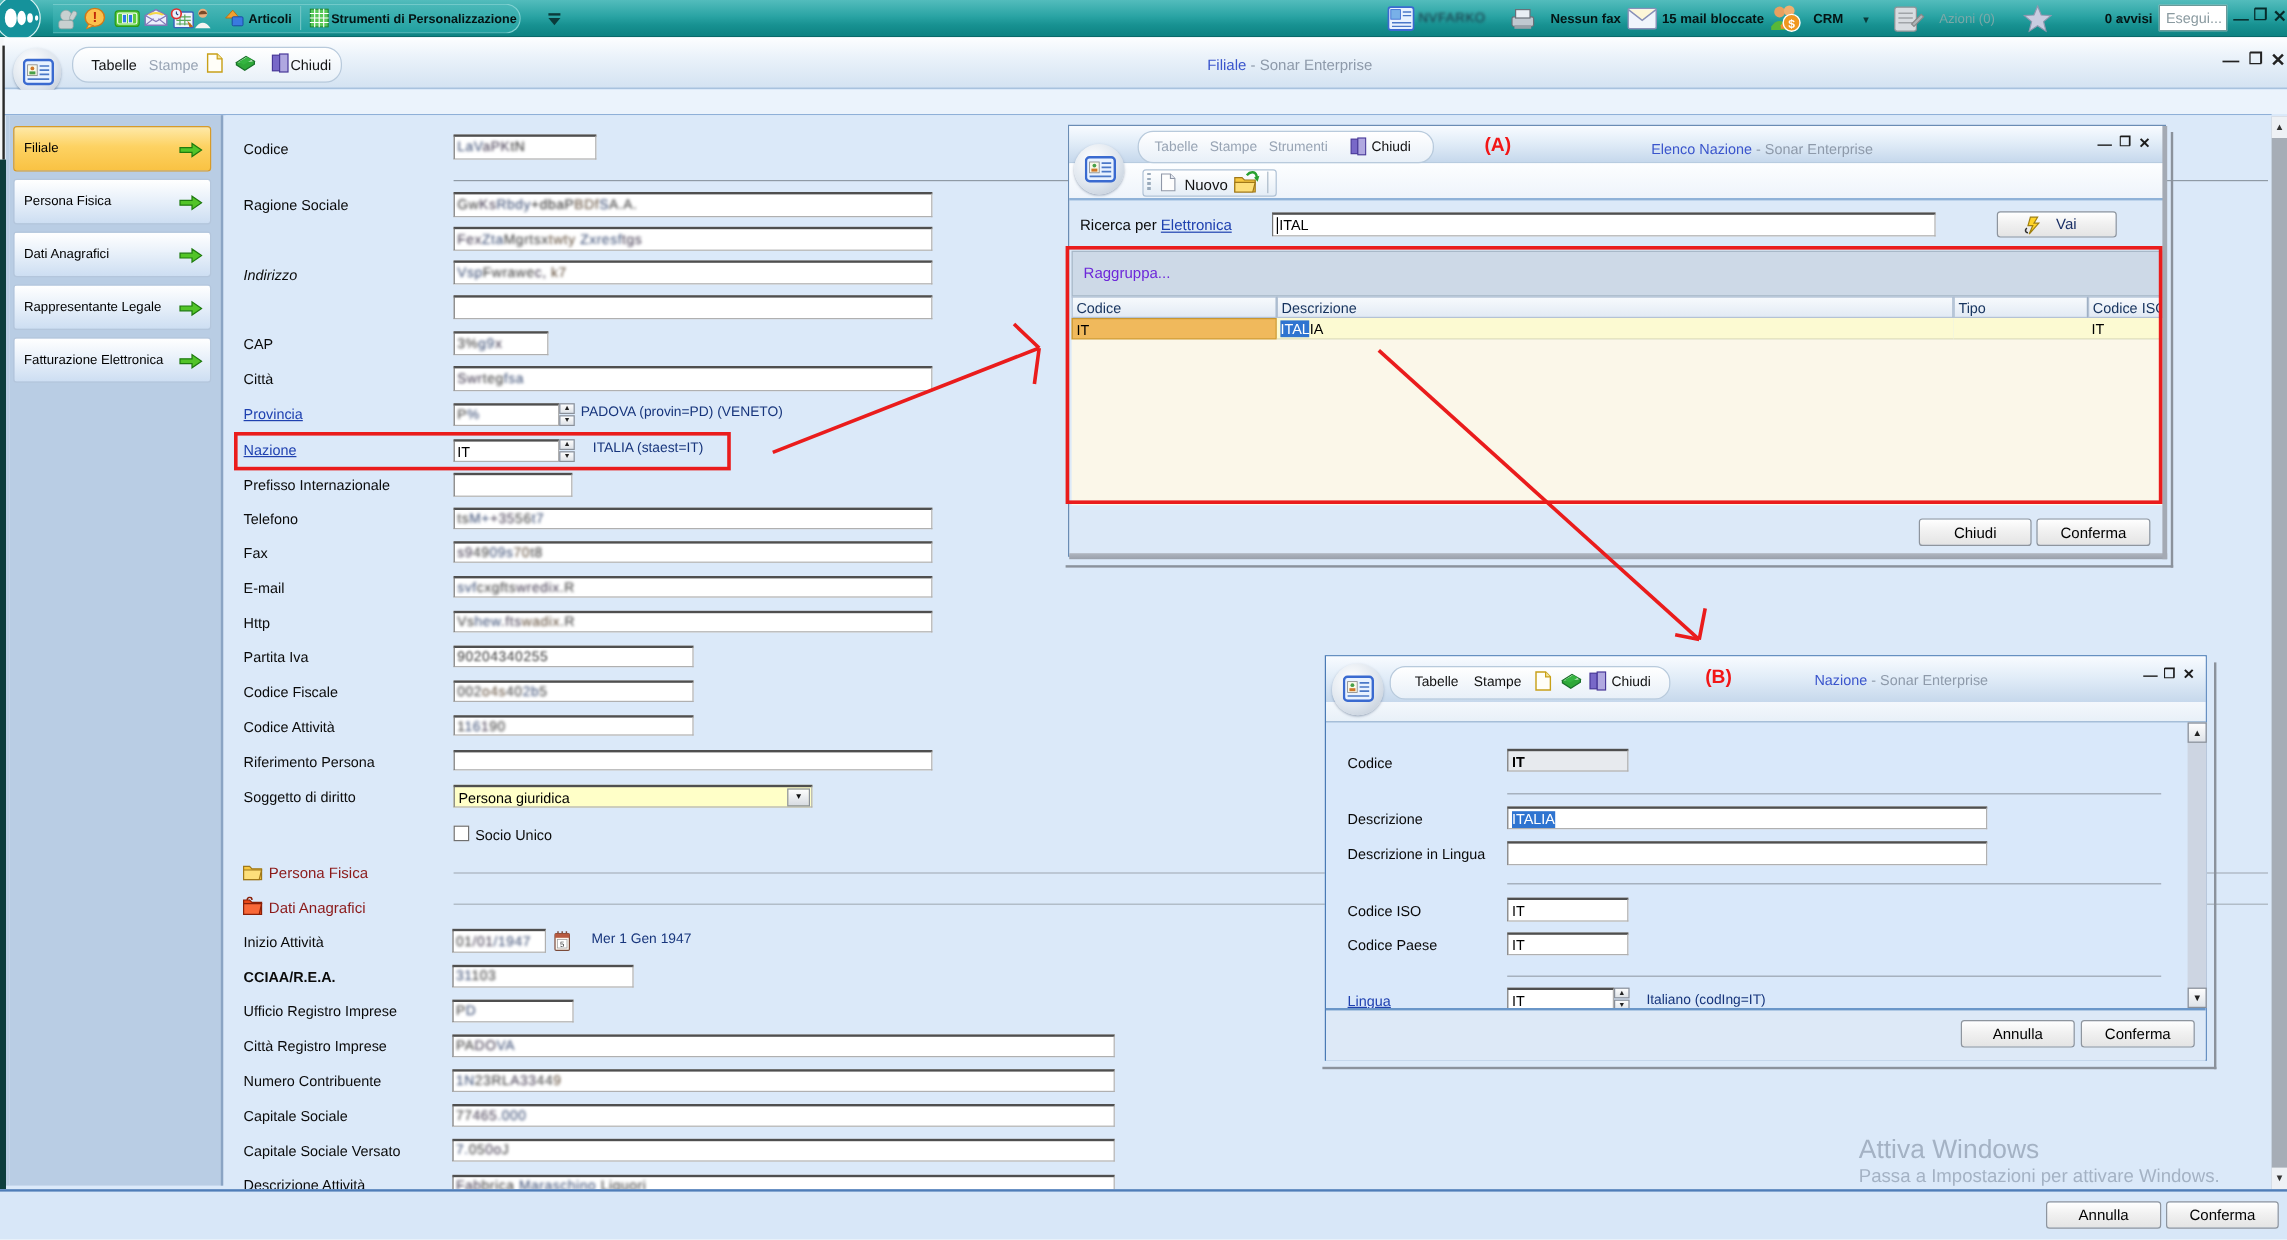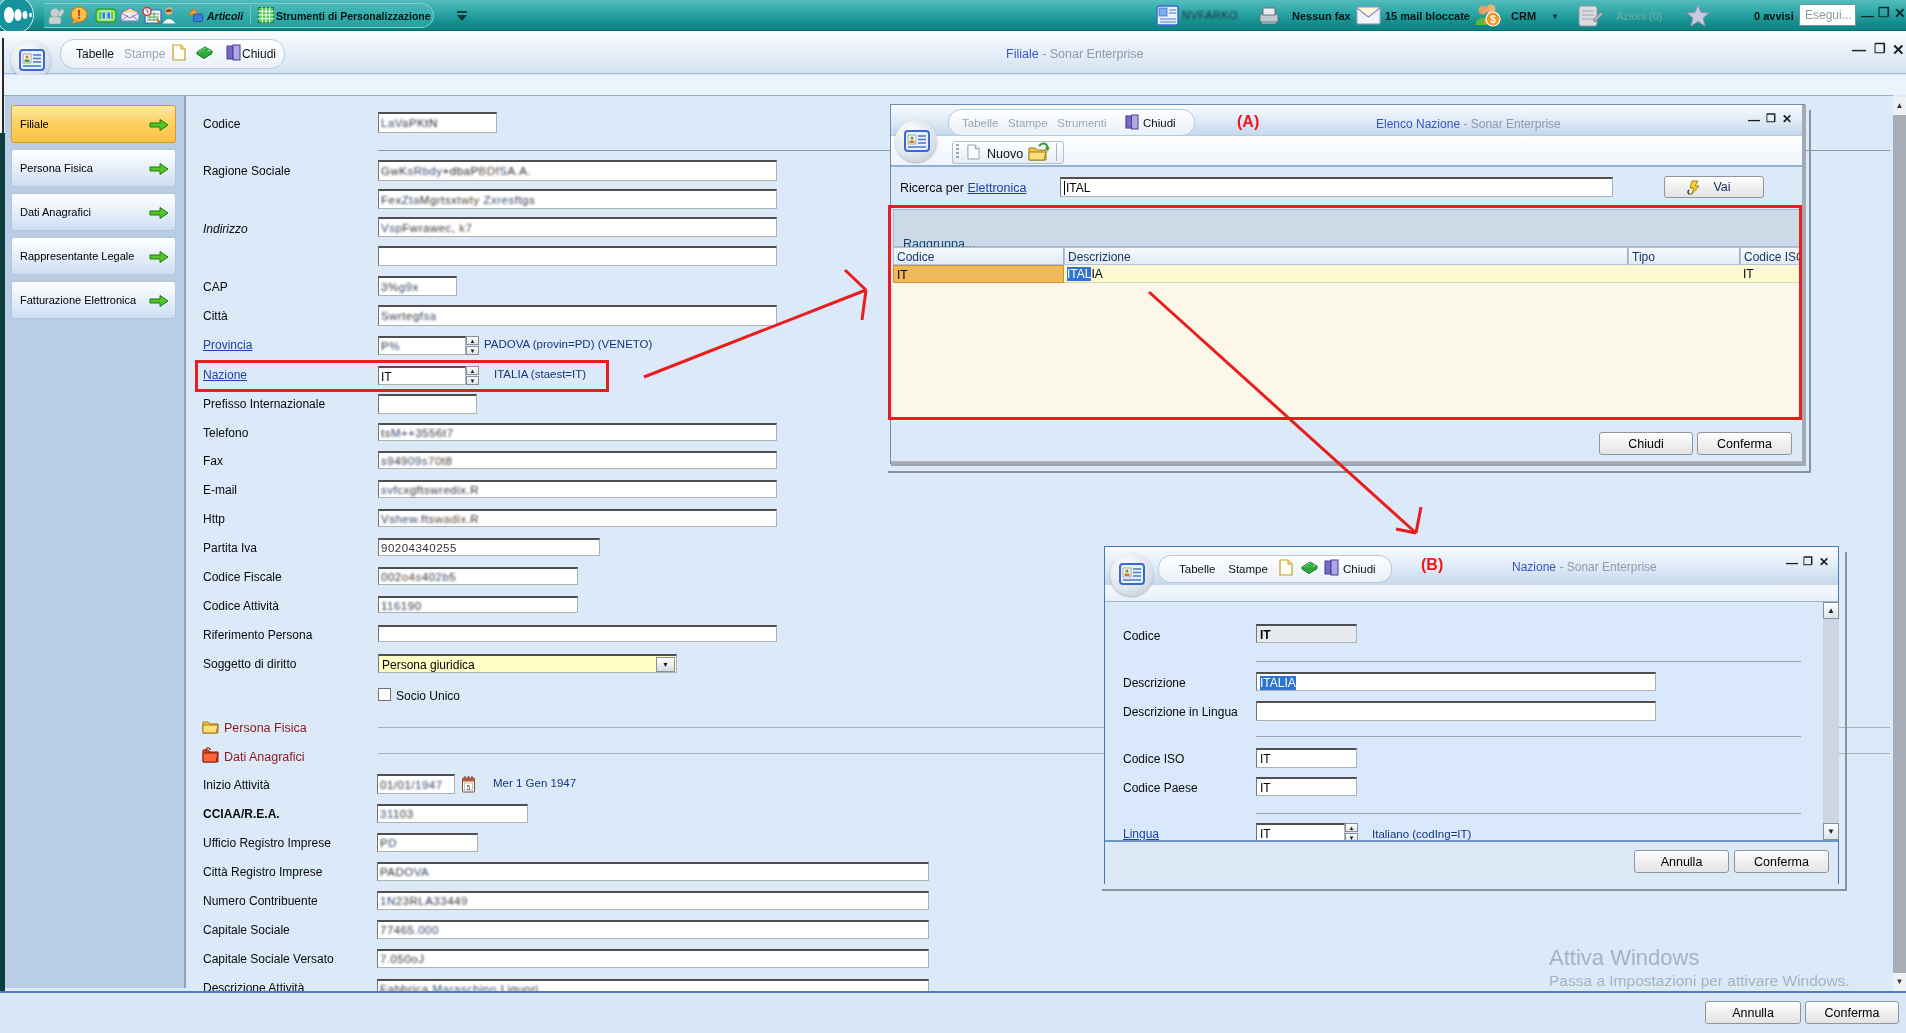--- a/index.html
+++ b/index.html
@@ -58,21 +58,21 @@
         <path d="M99 4.5 V6.5 L100.5 7.5" stroke="#204080" stroke-width="0.9" fill="none"></path>
         <path d="M108 12 L113 17 L110 18 Z" fill="#c06818"></path>
       <circle cx="121" cy="6" r="3.8" fill="#e8b080"></circle>
         <path d="M121 4 a3.8 3.8 0 0 1 3.6 2.6 L117.5 7 a3.8 3.8 0 0 1 3.5 -3" fill="#7a4a28"></path>
         <path d="M114.5 18.5 Q121 9.5 127.5 18.5 Z" fill="#f4f4f2"></path>
     </svg>
     <svg class="abs" style="left:186px;top:6px;" width="18" height="18" viewBox="0 0 18 18">
       <path d="M2 9 L8 2.5 L13.5 9 Z" fill="#f0a030" stroke="#b87010" stroke-width="0.8"></path>
       <rect x="7.5" y="8" width="9" height="7.5" rx="1" fill="#3a7ae0" stroke="#1a4aa0" stroke-width="0.8"></rect>
     </svg>
-    <div class="abs" style="left:207px;top:10px;color:#041414;font-weight:bold;font-size:10.5px;font-style:italic;">Articoli</div>
+    <div class="abs" style="left:207px;top:10px;color:#041414;font-weight:bold;font-size:10.5px;">Articoli</div>
     <div class="abs" style="left:250px;top:5px;width:1px;height:20px;background:#6fc4c4;"></div>
     <svg class="abs" style="left:258px;top:7px;" width="16" height="16" viewBox="0 0 17 17">
       <rect x="0.5" y="0.5" width="16" height="16" fill="#58c858" stroke="#1a7a2a"></rect>
       <g stroke="#fff" stroke-width="1">
           <path d="M0 4.5 H17 M0 8.5 H17 M0 12.5 H17 M4.5 0 V17 M8.5 0 V17 M12.5 0 V17"></path>
         </g>
     </svg>
     <div class="abs" style="left:276px;top:10px;color:#041414;font-weight:bold;font-size:10.5px;">Strumenti di Personalizzazione</div>
     <svg class="abs" style="left:455px;top:10px;" width="14" height="12" viewBox="0 0 14 12">
         <rect x="2" y="1" width="10" height="2" fill="#0a3a3a"></rect>
@@ -261,21 +261,21 @@
     </div>
   <div class="tb" style="left:378px;top:451px;width:399px;height:18px;">
       <span class="cz" style="left:2px;top:2px;"><i style="color:#3a3148;">s9</i><i style="color:#333;">49</i><i style="color:#31456e;">09s</i><i style="color:#5a4632;">70</i><i style="color:#333;">t8</i></span>
     </div>
   <div class="tb" style="left:378px;top:480px;width:399px;height:18px;">
       <span class="cz" style="left:2px;top:2px;"><i style="color:#31456e;">svf</i><i style="color:#333;">cxgfts</i><i style="color:#3a3148;">wredix</i><i style="color:#333;">.R</i></span>
     </div>
   <div class="tb" style="left:378px;top:509px;width:399px;height:18px;">
       <span class="cz" style="left:2px;top:2px;"><i style="color:#333;">Vs</i><i style="color:#31456e;">hew</i><i style="color:#3a3148;">.fts</i><i style="color:#5a4632;">wadix</i><i style="color:#333;">.R</i></span>
     </div>
-  <div class="tb" style="left:378px;top:538px;width:222px;height:18px;">
+  <div class="tb" style="left:378px;top:538px;width:200px;height:18px;">
       <span class="cz" style="left:2px;top:2px;color:#333;filter:blur(0.7px);">90204340255</span>
     </div>
   <div class="tb" style="left:378px;top:567px;width:200px;height:18px;">
       <span class="cz" style="left:2px;top:2px;"><i style="color:#333;">002</i><i style="color:#5a4632;">o4s</i><i style="color:#333;">40</i><i style="color:#31456e;">2b</i><i style="color:#333;">5</i></span>
     </div>
   <div class="tb" style="left:378px;top:596px;width:200px;height:17px;">
       <span class="cz" style="left:2px;top:2px;"><i style="color:#333;">1</i><i style="color:#31456e;">16</i><i style="color:#3a3148;">1</i><i style="color:#333;">90</i></span>
     </div>
   <div class="tb" style="left:378px;top:625px;width:399px;height:17px;"></div>
   <div class="tb" style="left:378px;top:654px;width:299px;height:19px;background:#ffffc8;">
@@ -394,21 +394,21 @@
       </div>
     <div class="btn" style="left:773px;top:71px;width:100px;height:22px;">
       <svg class="abs" style="left:22px;top:3px;" width="16" height="16" viewBox="0 0 16 16">
         <path d="M5 1 L11 1 L8 6 L12 6 L4 15 L7 8 L3 8 Z" fill="#ffd428" stroke="#a08010" stroke-width="1"></path>
         <path d="M2 10 C0 12 1 14 3 14" fill="none" stroke="#303030" stroke-width="1.3"></path>
       </svg>
       <span style="position:relative;left:8px;top:3px;color:#1a2f66;">Vai</span>
     </div>
 
     <div class="abs" style="left:2px;top:104px;width:909px;height:38px;background:#cdd9e7;border:1px solid #a8b8c8;"></div>
-    <div class="abs" style="left:12px;top:132px;color:#0c4a6e;font-size:12.5px;">Raggruppa...</div>
+    <div class="abs" style="left:12px;top:116px;color:#6d28d9;font-size:12.5px;">Raggruppa...</div>
 
     <div class="hcell" style="left:2px;top:142px;width:171px;">Codice</div>
     <div class="hcell" style="left:173px;top:142px;width:564px;">Descrizione</div>
     <div class="hcell" style="left:737px;top:142px;width:112px;">Tipo</div>
     <div class="hcell" style="left:849px;top:142px;width:62px;">Codice ISO</div>
 
     <div class="abs" style="left:2px;top:160px;width:171px;height:18px;background:#f0b95c;border:1px solid #c8962e;color:#000;padding:2px 0 0 3px;">IT</div>
     <div class="abs" style="left:173px;top:160px;width:564px;height:18px;background:#fcfad2;border-bottom:1px solid #d8d8b8;padding:2px 0 0 3px;"><span style="background:#2f74d0;color:#fff;">ITAL</span>IA</div>
     <div class="abs" style="left:737px;top:160px;width:112px;height:18px;background:#fcfad2;border-bottom:1px solid #d8d8b8;"></div>
     <div class="abs" style="left:849px;top:160px;width:62px;height:18px;background:#fcfad2;border-bottom:1px solid #d8d8b8;padding:2px 0 0 3px;">IT</div>

